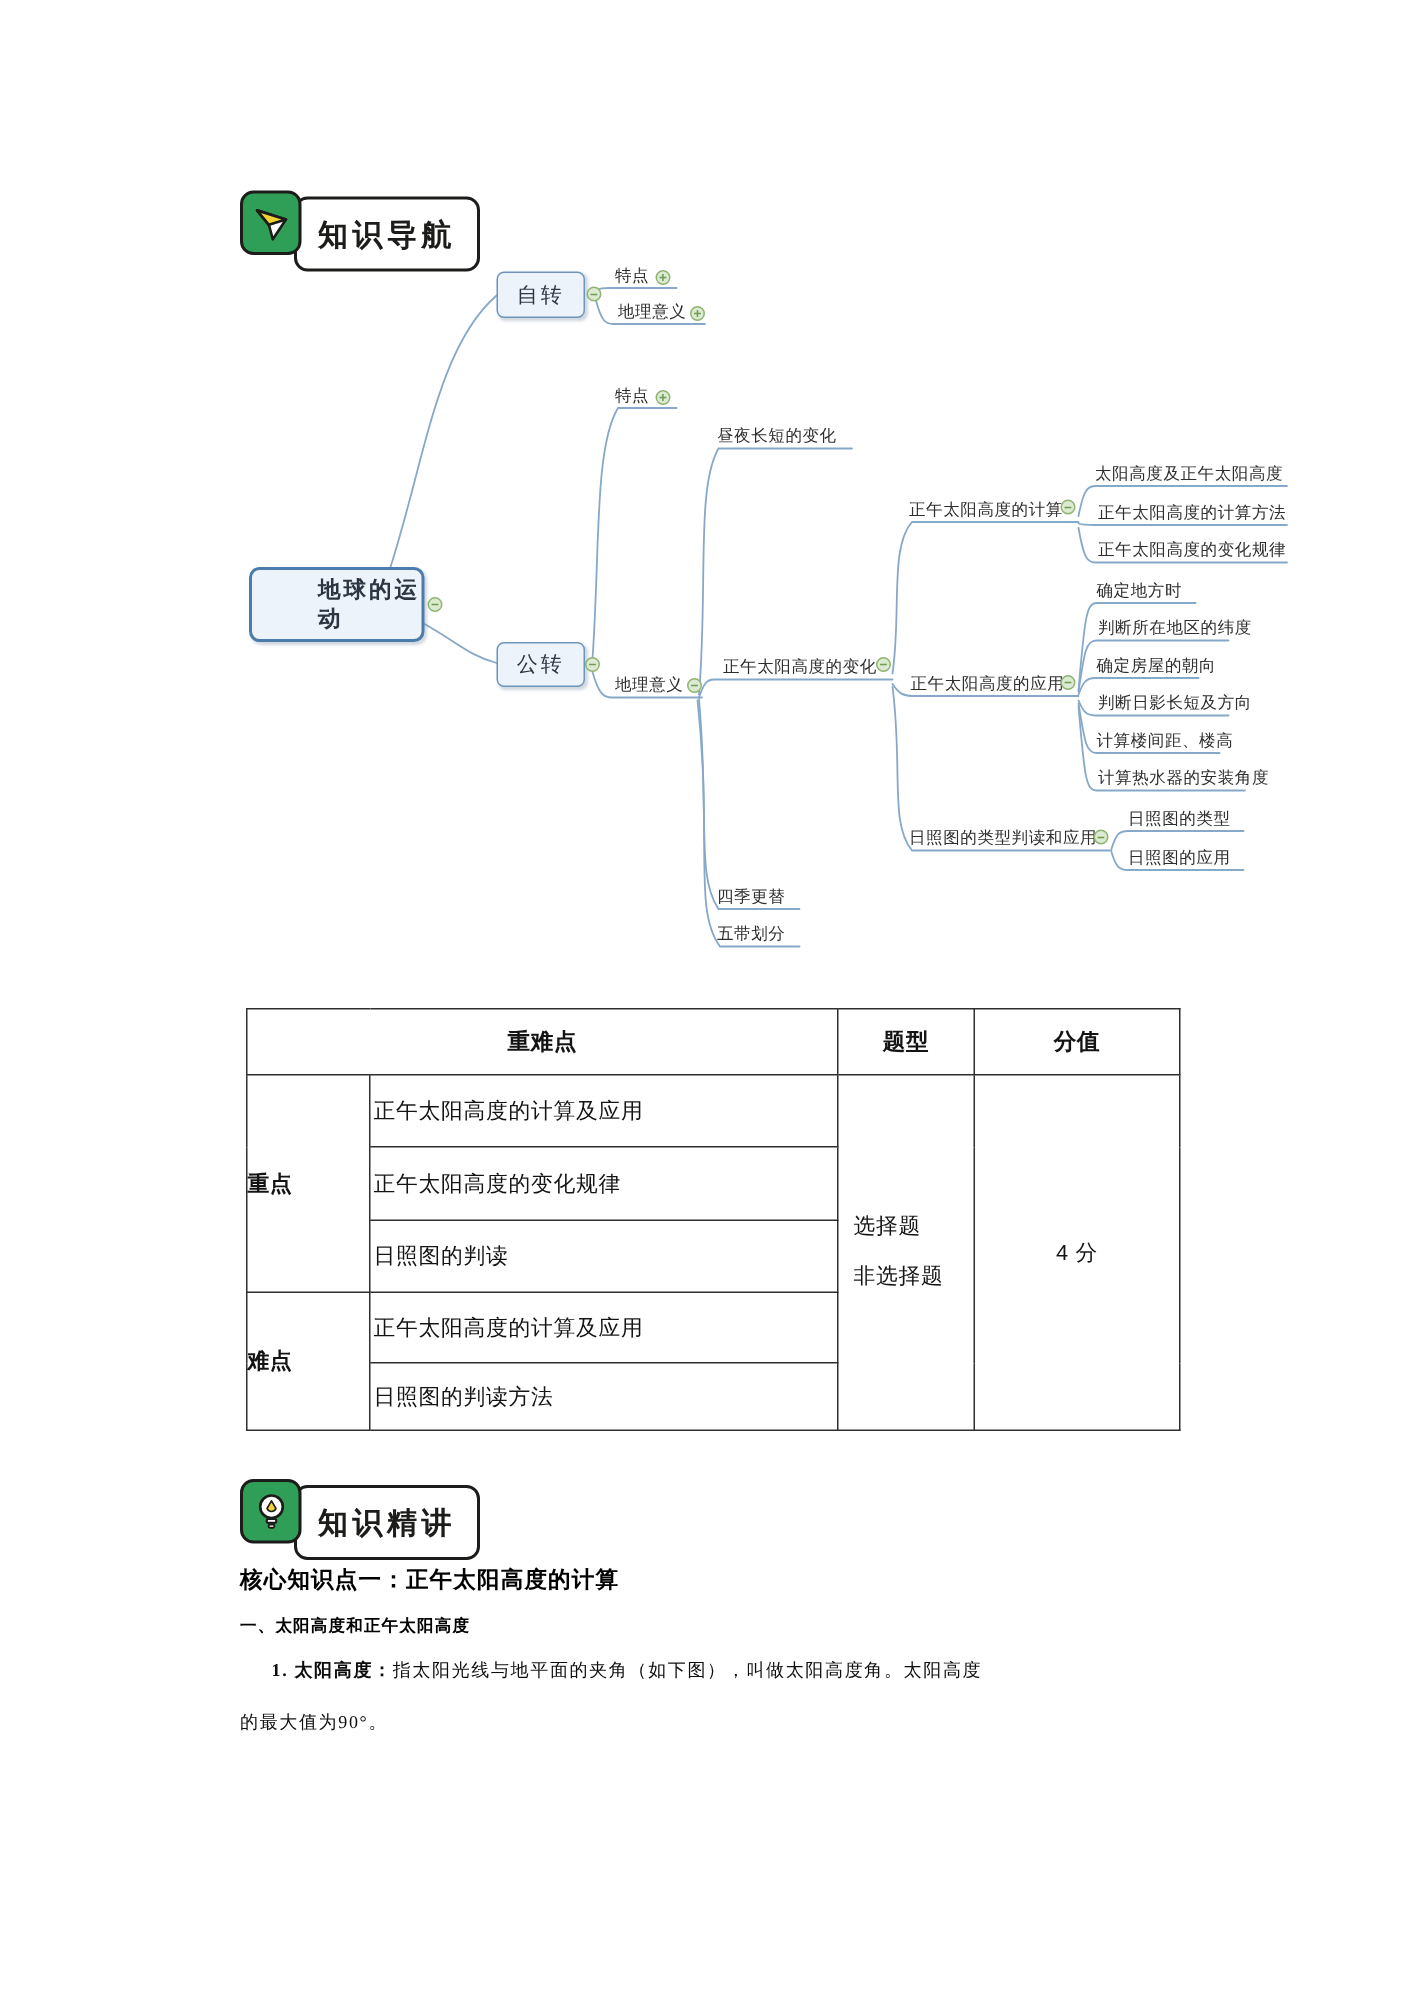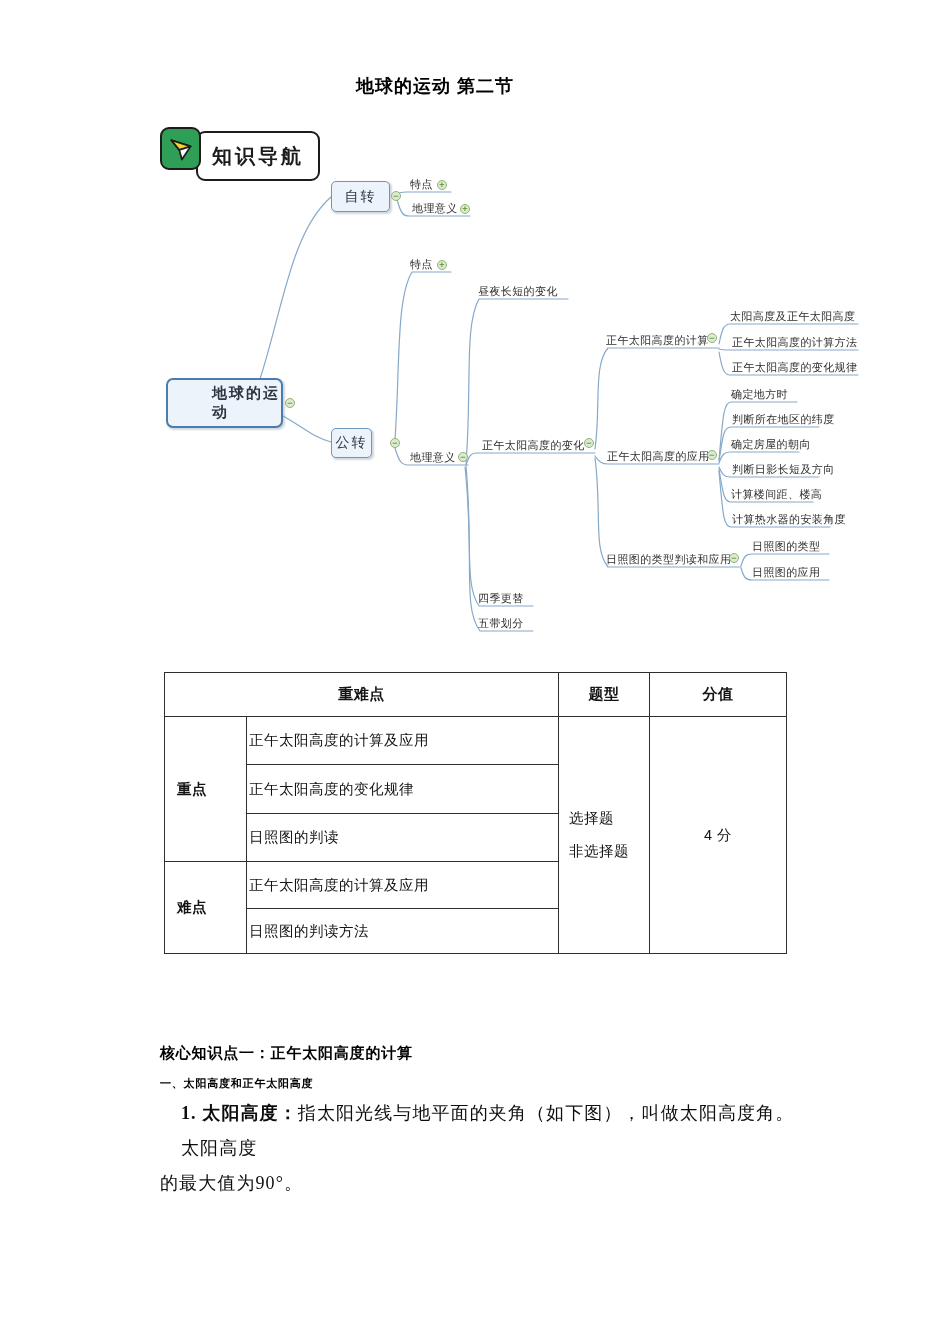--- a/index.html
+++ b/index.html
@@ -26,39 +26,38 @@
   .mm-label{position:absolute;font-size:11px;line-height:13px;letter-spacing:0.4px;
             color:#2e2e2e;white-space:nowrap;}
   .toggle{position:absolute;width:10px;height:10px;border-radius:50%;background:#dcead2;
           border:1px solid #8fb471;box-sizing:border-box;display:flex;align-items:center;
           justify-content:center;font-size:9px;line-height:8px;color:#6f9c50;font-weight:bold;}
   
   .kp-table{position:absolute;left:164px;top:672px;border-collapse:collapse;table-layout:fixed;
             width:622px;font-size:14.5px;color:#141414;letter-spacing:0.5px;}
   .kp-table td{border:1px solid #2f2f2f;padding:0;vertical-align:middle;box-sizing:border-box;}
   .kp-table .th{font-weight:bold;text-align:center;font-size:15px;}
-  .kp-table .rowhead{font-weight:bold;padding-left:12px;}
+  .kp-table .rowhead{font-weight:bold;padding-left:0;}
   .kp-table .item{padding-left:2px;}
   .kp-table .qtype{padding-left:10px;line-height:33px;}
   .kp-table .score{text-align:center;}
   .r0{height:44px;} .r1{height:48px;} .r2{height:49px;} .r3{height:48px;} .r4{height:47px;} .r5{height:45px;}
   
   .h-core{position:absolute;left:160px;top:1044px;font-size:15px;font-weight:bold;letter-spacing:0.8px;color:#000;}
   .h-sub{position:absolute;left:160px;top:1076px;font-size:11px;font-weight:bold;letter-spacing:0.8px;color:#000;}
   .para{position:absolute;left:160px;top:1096px;width:640px;font-family:"Liberation Serif",serif;
-        font-size:18px;line-height:35px;letter-spacing:1.1px;color:#0d0d0d;}
+        font-size:12px;line-height:35px;letter-spacing:1.1px;color:#0d0d0d;}
   .para .lead{font-weight:bold;}
   .para .l1{padding-left:21px;}
 </style>
 </head>
 <body>
 
 <div class="page">
 
-  <div class="doc-title">地球的运动 第二节</div>
 
   <div class="badge" style="left:160px;top:127px">
     <div class="badge-icon">
       <svg width="28" height="28" viewBox="0 0 32 32">
         <polygon points="5,6 27,13 17,28 14,17" fill="#ffffff" stroke="#1c1c1a" stroke-width="2" stroke-linejoin="round"></polygon>
         <polygon points="5,6 27,13 14,17" fill="#f2d335" stroke="#1c1c1a" stroke-width="2" stroke-linejoin="round"></polygon>
       </svg>
     </div>
     <div class="badge-label">知识导航</div>
   </div>
@@ -87,21 +86,21 @@
       <path d="M 719,467 C 722,474 724,477 730,477 H 819"></path>
       <path d="M 719,469 C 723,494 724,502 731,502 H 813"></path>
       <path d="M 719,471 C 723,518 724,527 731,527 H 830"></path>
       <path d="M 741,566 C 744,556 746,554 752,554 H 829"></path>
       <path d="M 741,568 C 744,578 746,580 752,580 H 829"></path>
     </g>
   </svg>
 
   <div class="mm-box mm-root" style="left:166px;top:378px;width:117px;height:50px">地球的运动</div>
   <div class="mm-box" style="left:331px;top:181px;width:59px;height:31px">自转</div>
-  <div class="mm-box" style="left:331px;top:428px;width:41px;height:30px">公转</div>
+  <div class="mm-box" style="left:331px;top:428px;width:59px;height:30px">公转</div>
 
   <div class="mm-label" style="left:410px;top:178px">特点</div>
   <div class="mm-label" style="left:412px;top:202px">地理意义</div>
   <div class="mm-label" style="left:410px;top:258px">特点</div>
   <div class="mm-label" style="left:478px;top:285px">昼夜长短的变化</div>
   <div class="mm-label" style="left:410px;top:451px">地理意义</div>
   <div class="mm-label" style="left:482px;top:439px">正午太阳高度的变化</div>
 
   <div class="mm-label" style="left:606px;top:334px">正午太阳高度的计算</div>
   <div class="mm-label" style="left:730px;top:310px">太阳高度及正午太阳高度</div>
@@ -166,20 +165,31 @@
     <tr class="r4">
       <td class="rowhead" rowspan="2">难点</td>
       <td class="item">正午太阳高度的计算及应用</td>
     </tr>
     <tr class="r5">
       <td class="item">日照图的判读方法</td>
     </tr>
   </tbody>
     </table>
 
+  <div class="badge" style="left:160px;top:986px">
+    <div class="badge-icon">
+      <svg width="28" height="30" viewBox="0 0 32 34">
+        <circle cx="16" cy="13" r="8.6" fill="#ffffff" stroke="#1c1c1a" stroke-width="2"></circle>
+        <path d="M16 8.5 L12.6 14.2 A3.6 3.6 0 0 0 19.4 14.2 Z" fill="#f2d335" stroke="#1c1c1a" stroke-width="1.3" stroke-linejoin="round"></path>
+        <rect x="12.4" y="22.3" width="7.2" height="3" rx="1.2" fill="#ffffff" stroke="#1c1c1a" stroke-width="1.6"></rect>
+        <rect x="13.8" y="26.6" width="4.4" height="2.4" rx="1.1" fill="#ffffff" stroke="#1c1c1a" stroke-width="1.4"></rect>
+      </svg>
+    </div>
+    <div class="badge-label">知识精讲</div>
+  </div>
 
   <div class="h-core">核心知识点一：正午太阳高度的计算</div>
   <div class="h-sub">一、太阳高度和正午太阳高度</div>
   <div class="para">
     <div class="l1"><span class="lead">1. 太阳高度：</span><span>指太阳光线与地平面的夹角（如下图），叫做太阳高度角。太阳高度</span></div>
     <div class="l2">的最大值为90°。</div>
   </div>
 
 </div>
 

